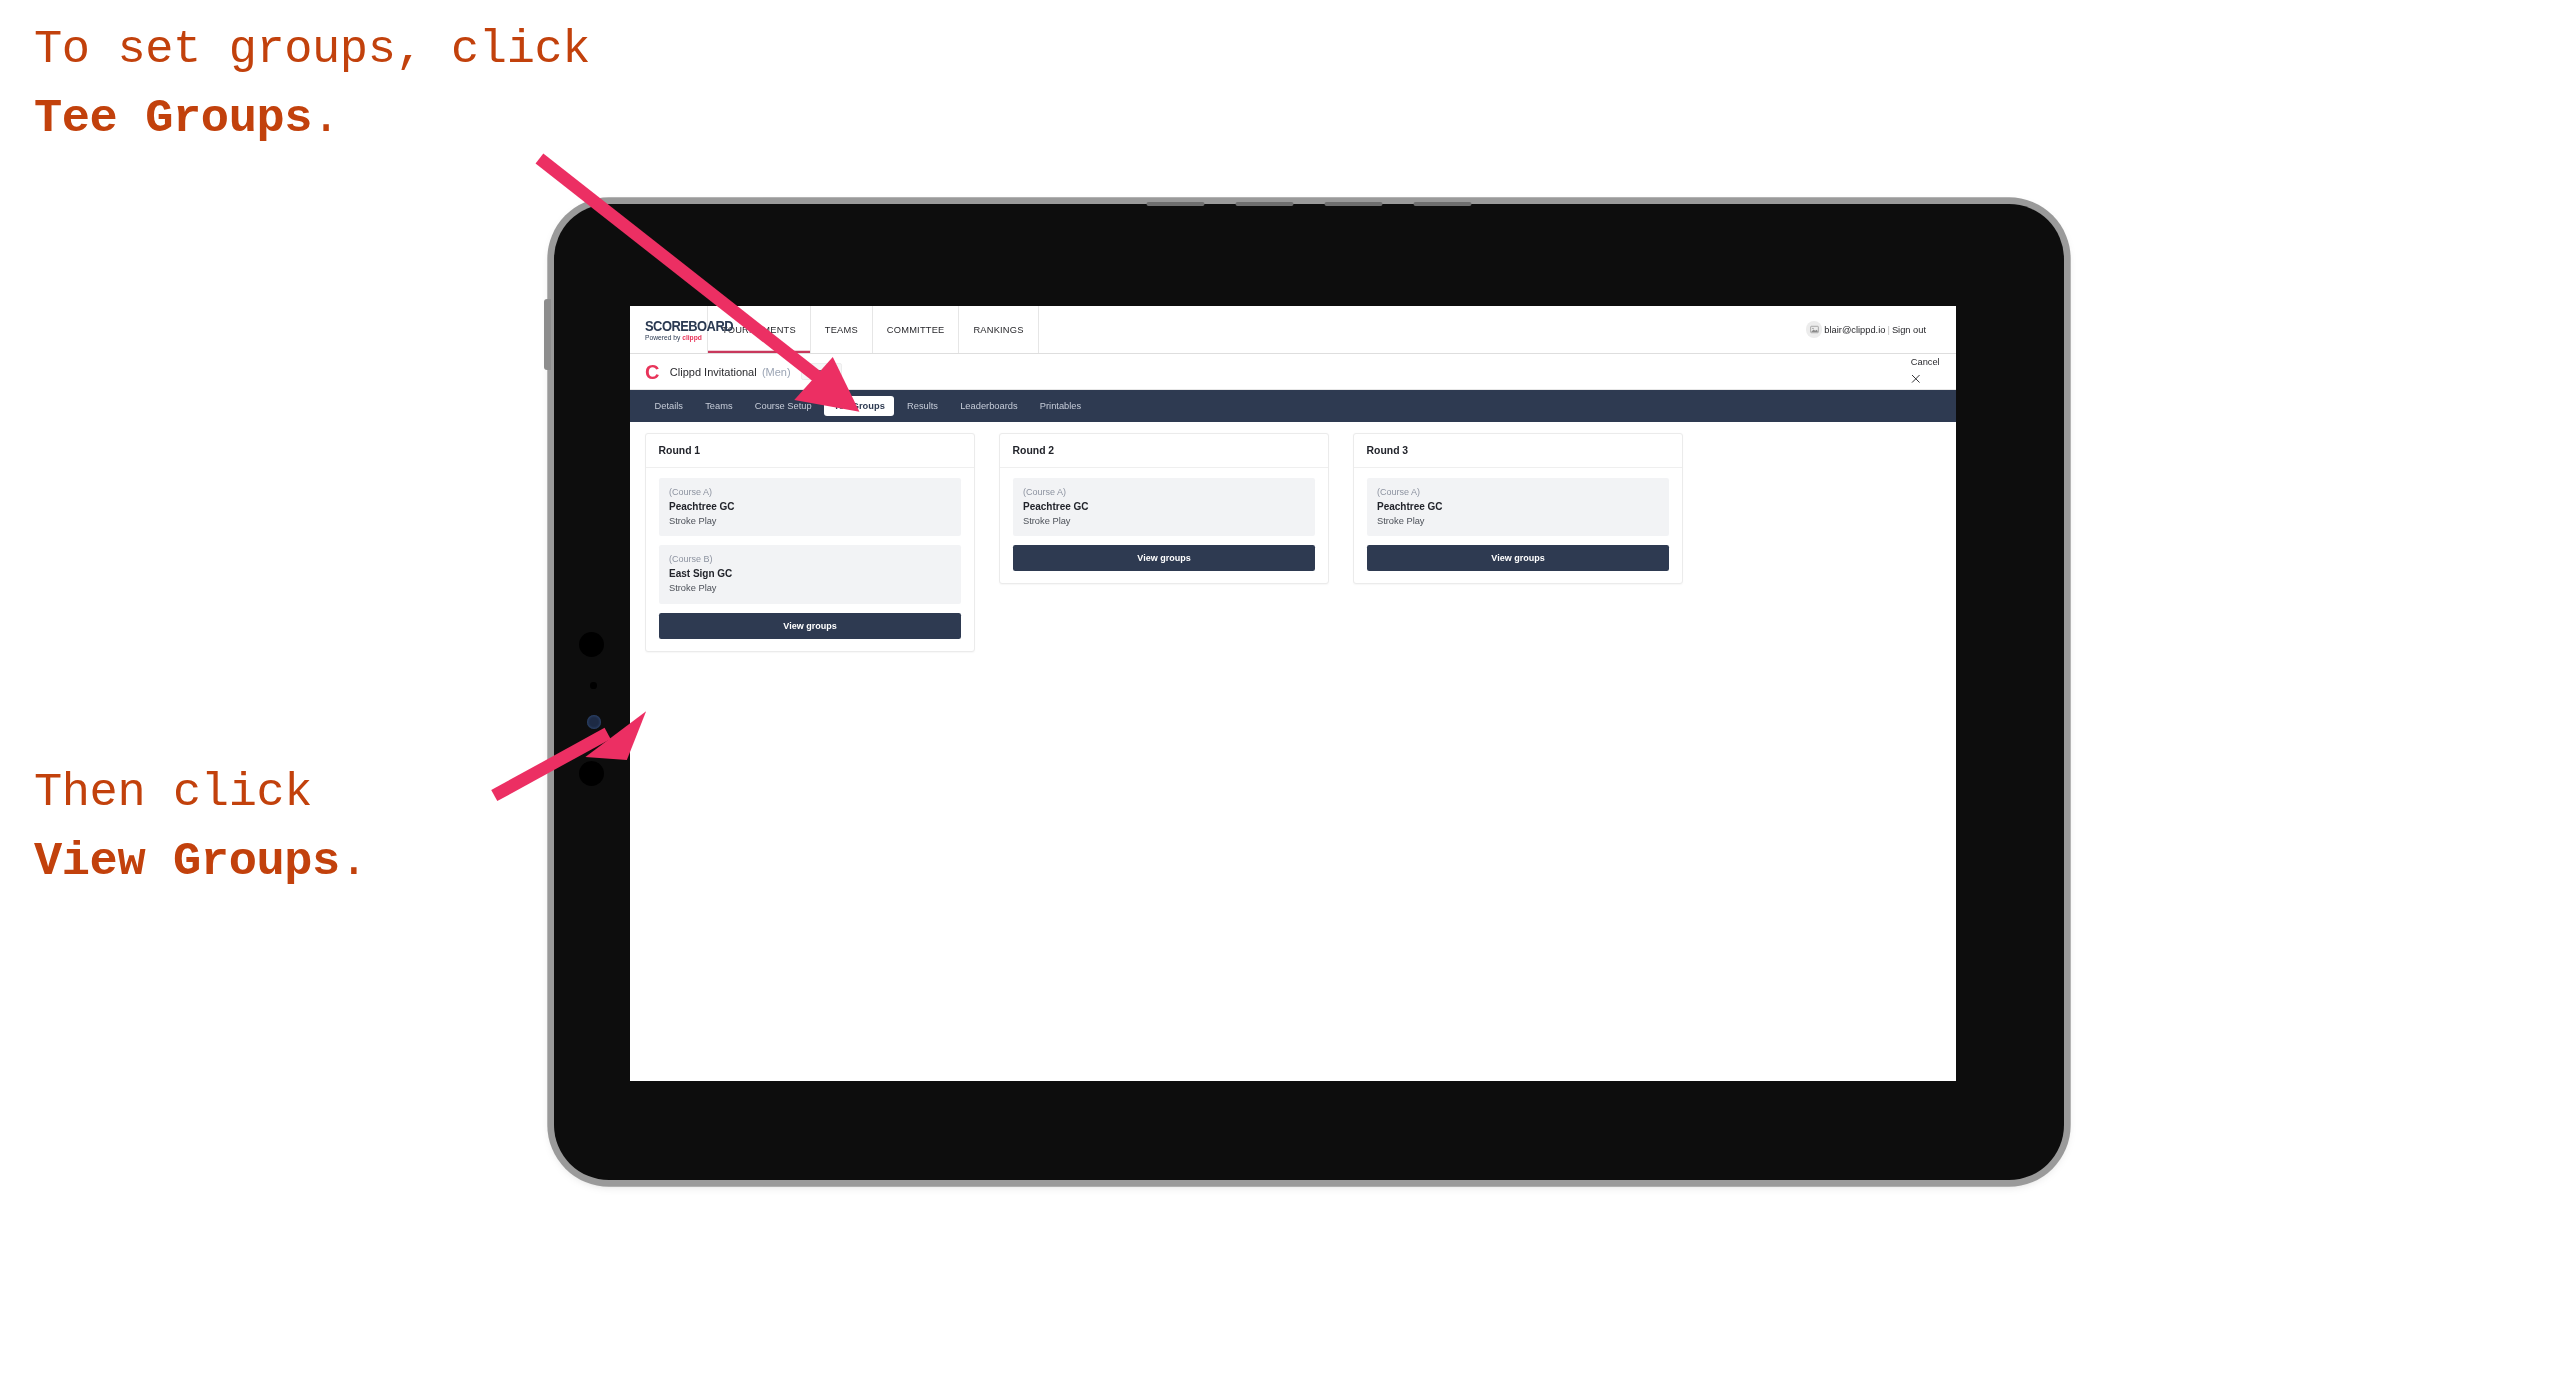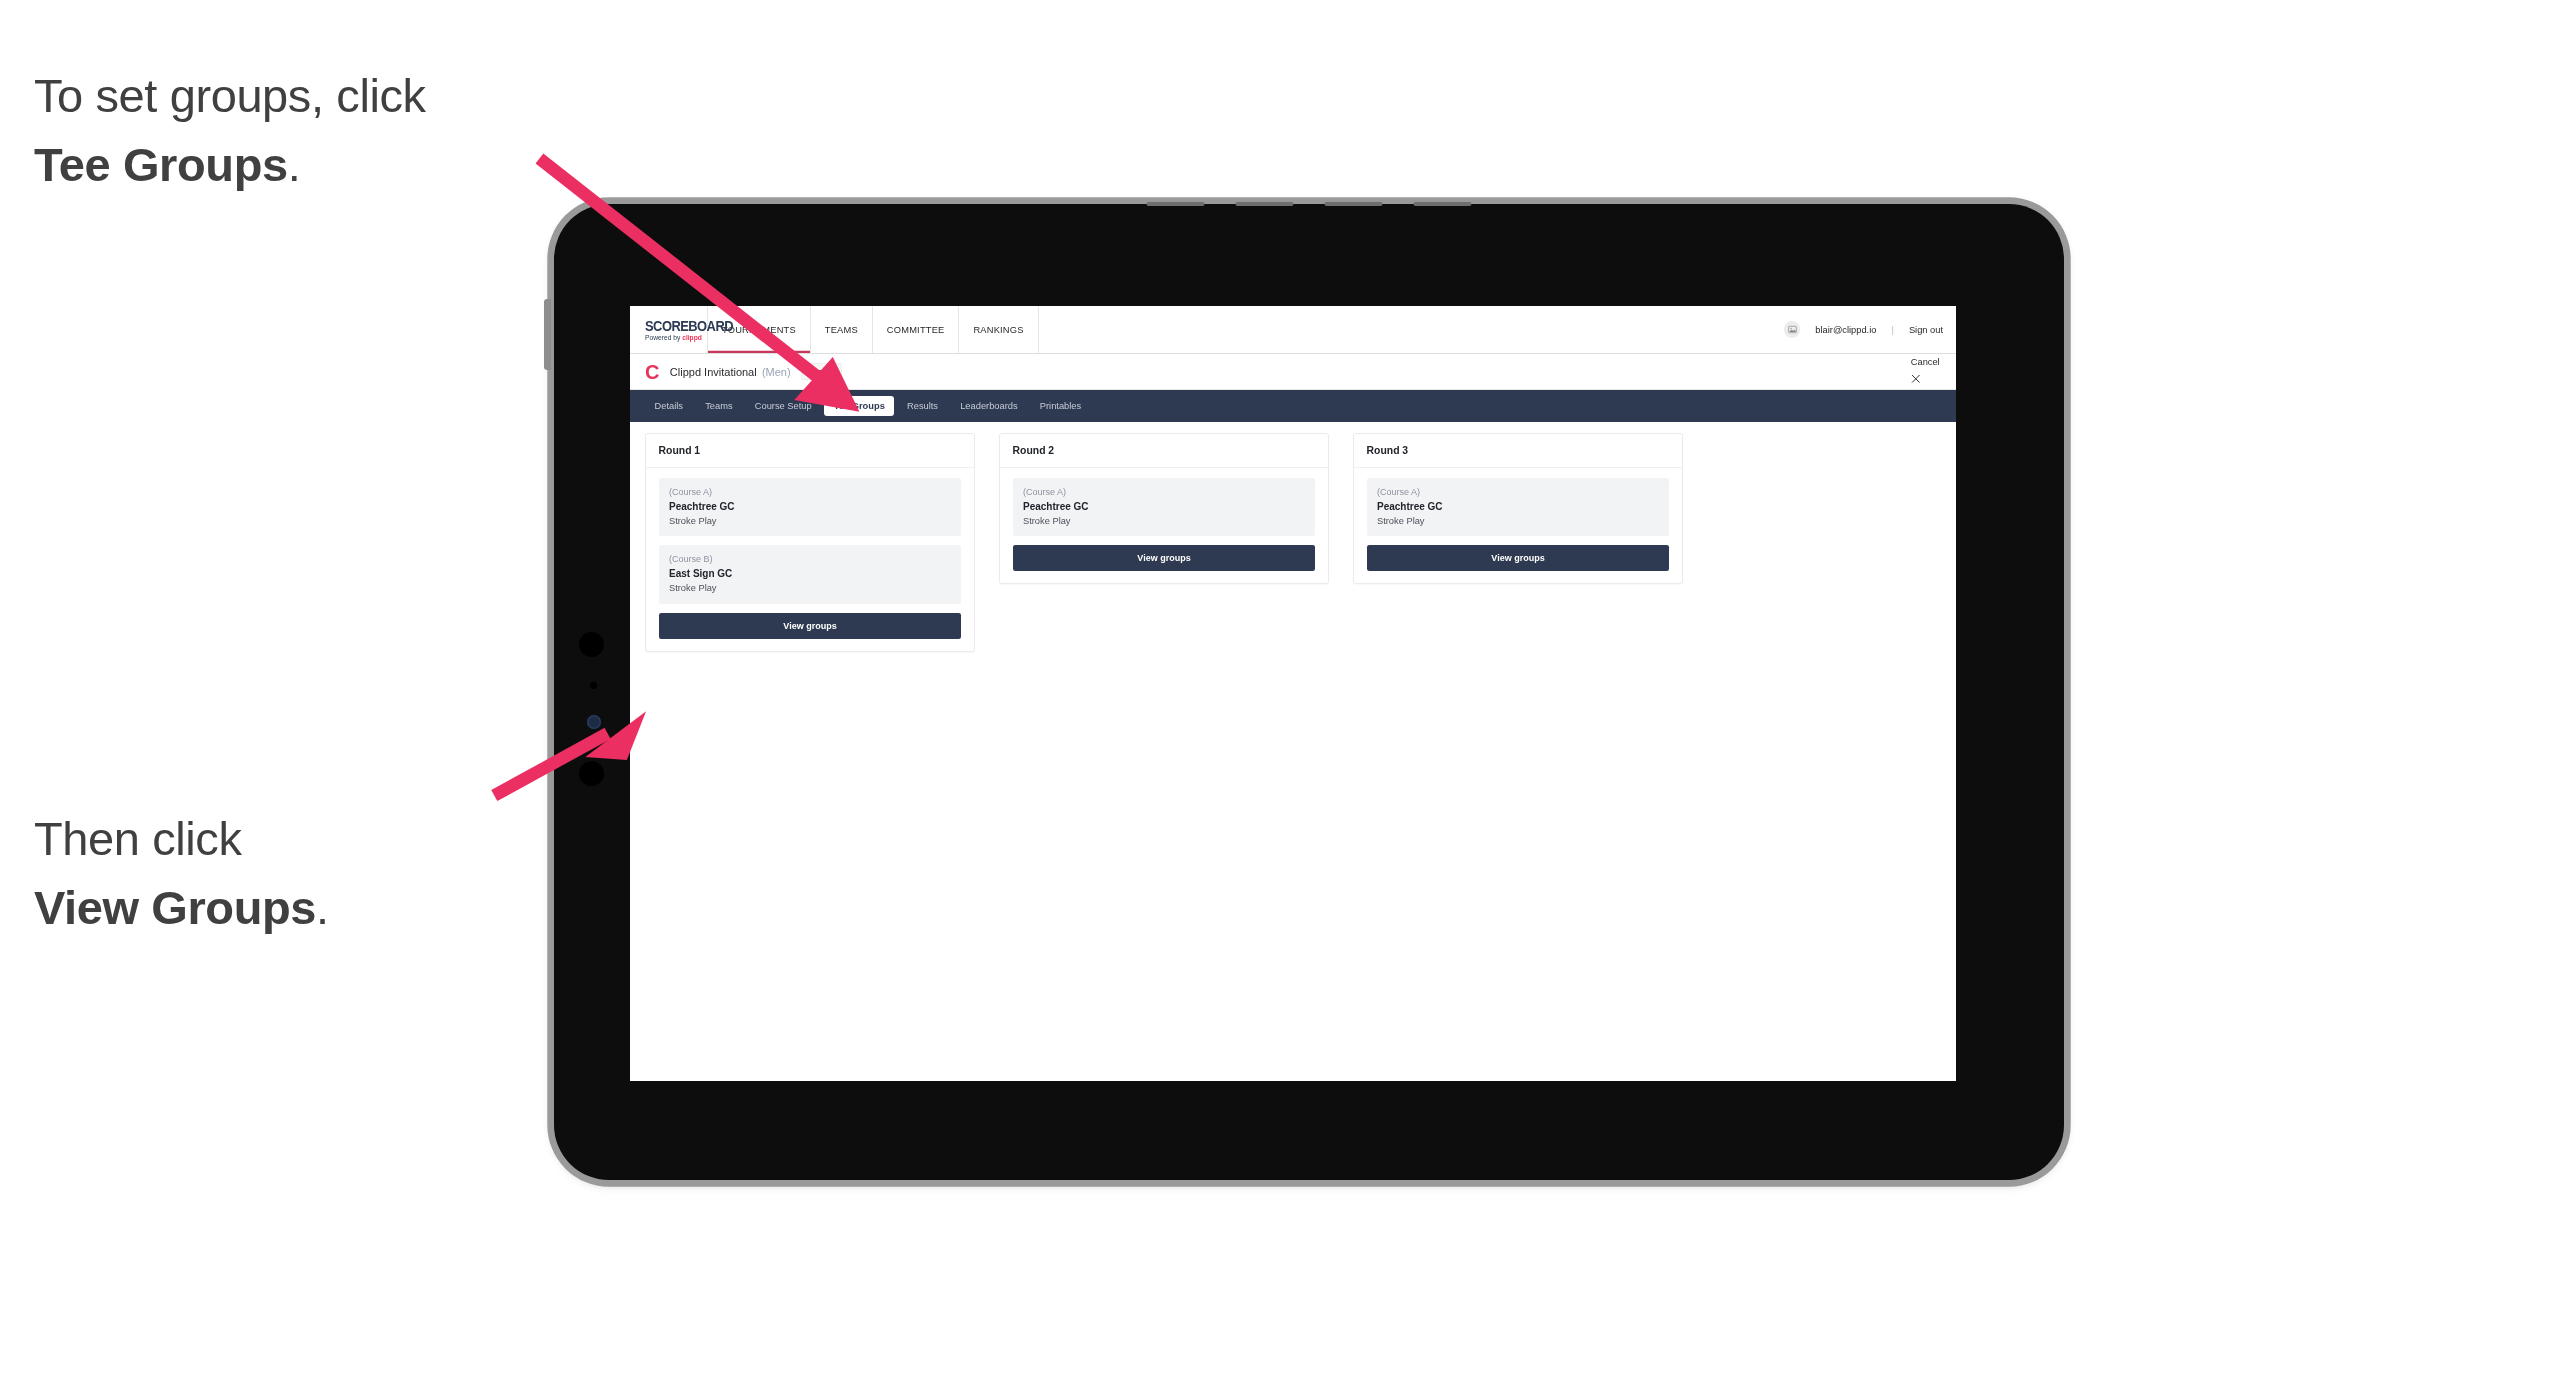--- a/index.html
+++ b/index.html
@@ -12,27 +12,26 @@
     height: 1386px;
     position: relative;
     overflow: hidden;
     font-family: "Liberation Sans", sans-serif;
     -webkit-font-smoothing: antialiased;
   }
 
   
   .caption {
     position: absolute;
-    color: #404040;
-    font-family: Liberation Sans, sans-serif;
+    color: #c2410c;
+    font-family: Liberation Mono, monospace;
     font-size: 47px;
     line-height: 1.47;
     letter-spacing: -0.4px;
     white-space: pre;
-    margin-top: 46px;
   }
   .caption .bold { font-weight: bold; }
   #caption-top  { left: 34px; top: 15px; }
   #caption-bottom { left: 34px; top: 758px; }
 
   
   .arrow-layer {
     position: absolute;
     left: 0; top: 0;
     width: 2576px; height: 1386px;
@@ -146,22 +145,22 @@
     border-right: 0.7px solid #e6e6e6;
     white-space: nowrap;
     box-sizing: border-box;
   }
   .topnav-item.active { box-shadow: inset 0 -2.2px 0 #c8385c; }
 
   #account {
     margin-left: auto;
     display: flex;
     align-items: center;
-    gap: 15px;
-    padding-right: 13px;
+    gap: 2px;
+    padding-right: 30px;
     font-size: 9.3px;
     color: #27272b;
     white-space: nowrap;
     justify-content: space-between;
   }
   #avatar {
     width: 16.3px; height: 16.3px;
     border-radius: 50%;
     background: #ececec;
     display: flex; align-items: center; justify-content: center;

